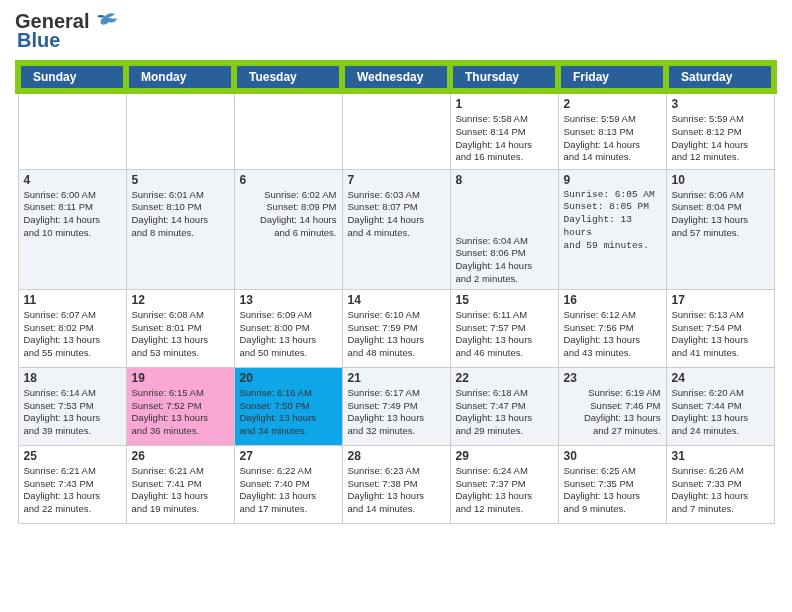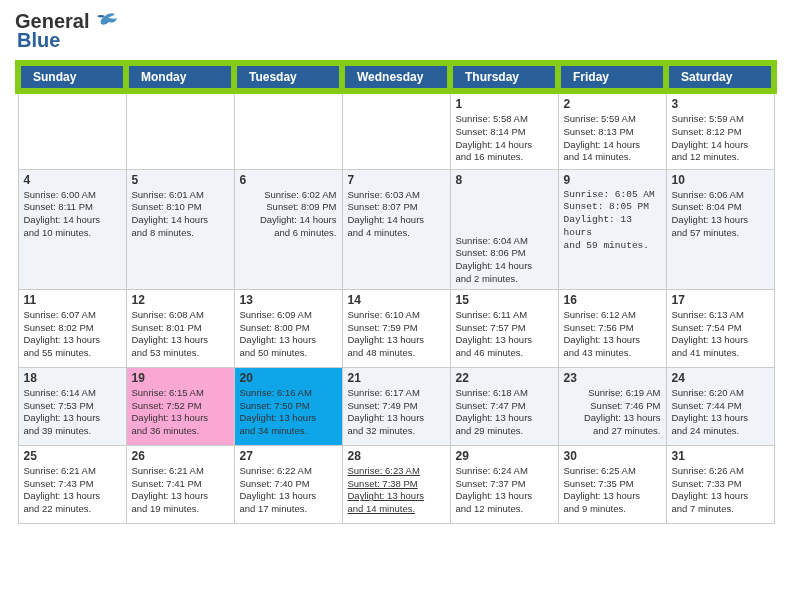--- a/index.html
+++ b/index.html
@@ -309,21 +309,21 @@
           </td>
           <td>
             <span class="day-number">27</span>
             <div class="day-info" style="white-space: pre-line;">Sunrise: 6:22 AM
 Sunset: 7:40 PM
 Daylight: 13 hours
 and 17 minutes.</div>
           </td>
           <td>
             <span class="day-number">28</span>
-            <div class="day-info" style="white-space: pre-line; text-decoration: underline;">Sunrise: 6:23 AM
+            <div class="day-info" style="white-space: pre-line;">Sunrise: 6:23 AM
 Sunset: 7:38 PM
 Daylight: 13 hours
 and 14 minutes.</div>
           </td>
           <td>
             <span class="day-number">29</span>
             <div class="day-info" style="white-space: pre-line;">Sunrise: 6:24 AM
 Sunset: 7:37 PM
 Daylight: 13 hours
 and 12 minutes.</div>

